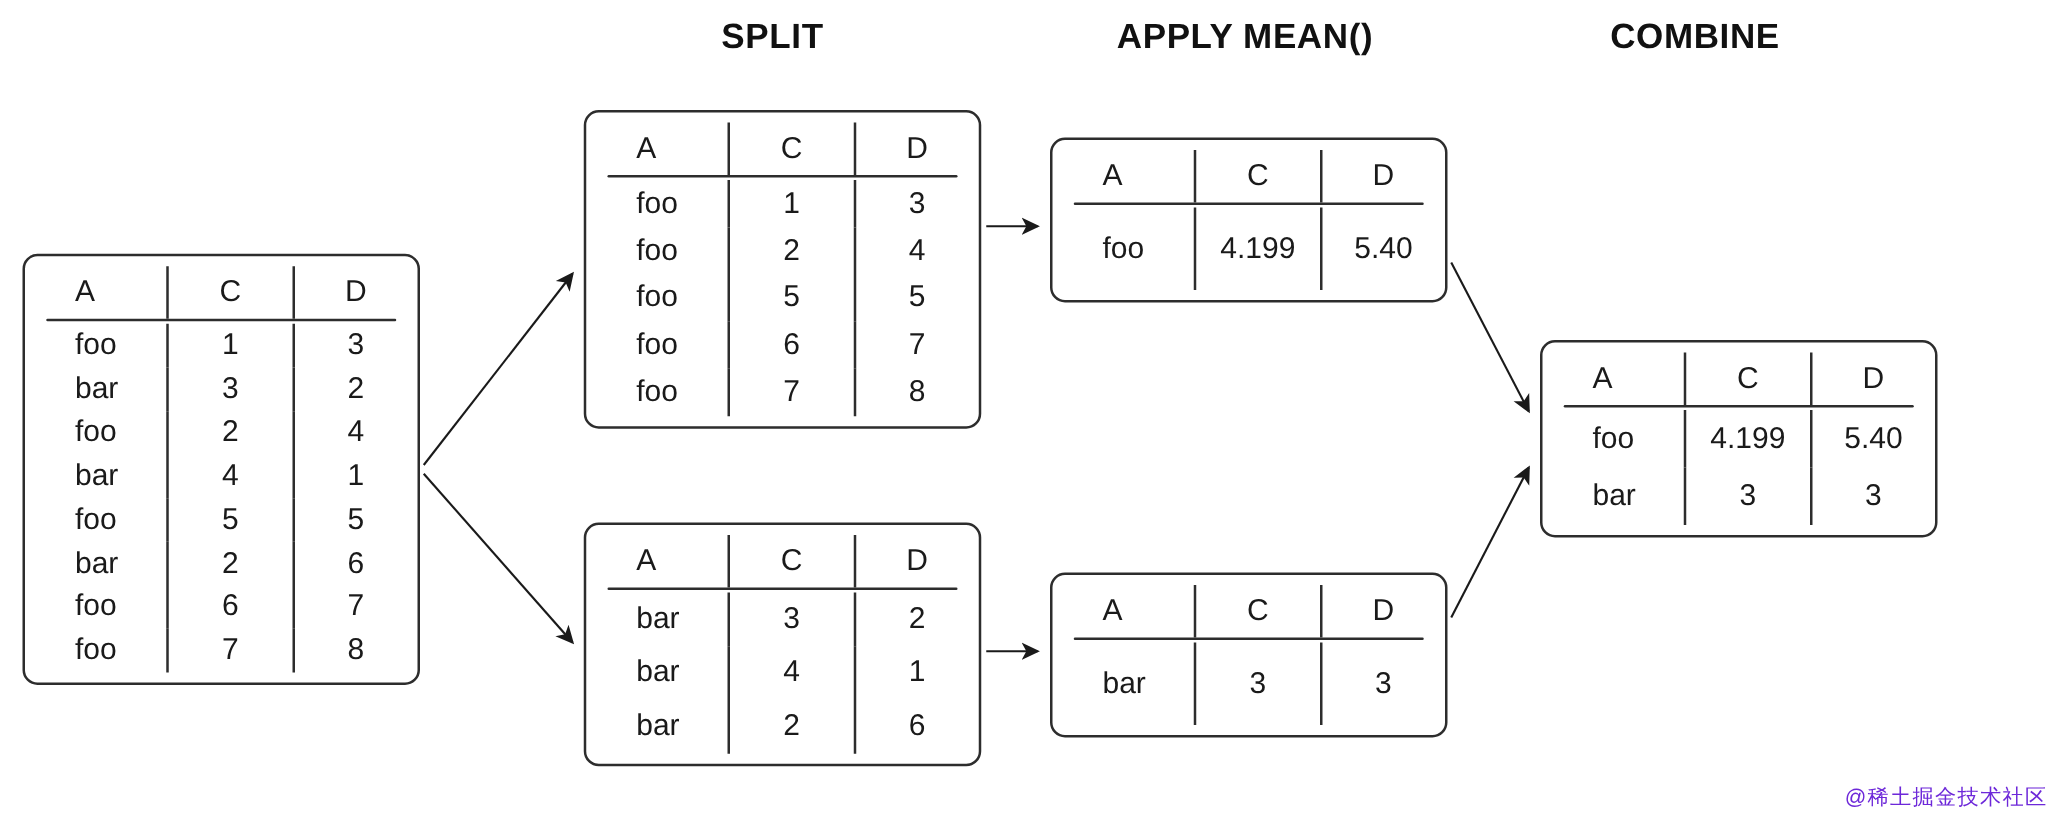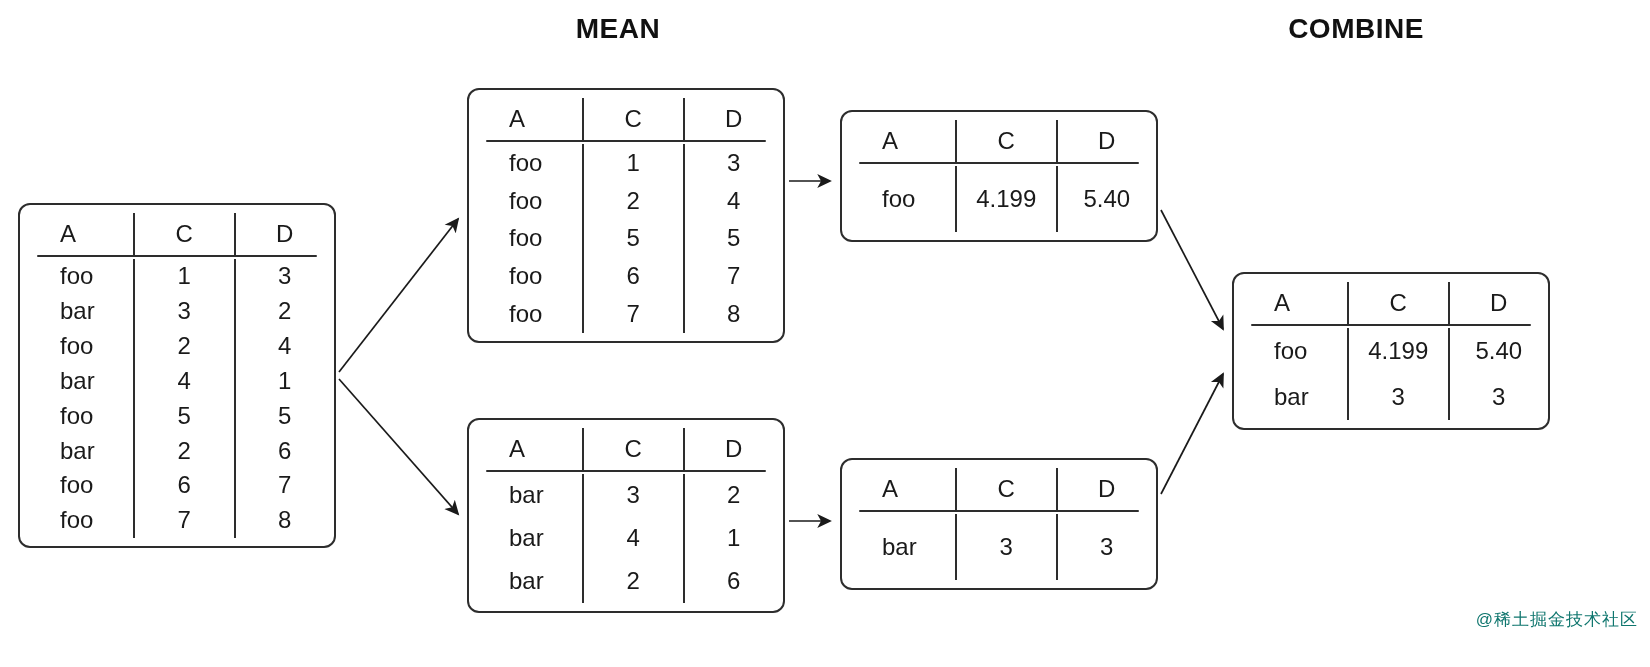--- a/index.html
+++ b/index.html
@@ -82,32 +82,33 @@
 
   #arrow-layer {
     position: absolute;
     left: 0; top: 0;
     width: 1650px; height: 667px;
     pointer-events: none;
   }
   #watermark {
     position: absolute;
     right: 12px;
-    bottom: 36px;
+    bottom: 18px;
     font-size: 17px;
-    color: #0f766e;
+    color: #6d28d9;
     letter-spacing: 1px;
   }
 </style>
 </head>
 <body>
 
 <div id="canvas">
 
-  <div class="stage-title" id="title-split">MEAN</div>
+  <div class="stage-title" id="title-split">SPLIT</div>
+  <div class="stage-title" id="title-apply">APPLY MEAN()</div>
   <div class="stage-title" id="title-combine">COMBINE</div>
 
   <svg id="arrow-layer" viewBox="0 0 1650 667" aria-hidden="true">
     <defs>
       <marker id="arrowhead" viewBox="0 0 12 12" refX="10" refY="6" markerWidth="9" markerHeight="9" orient="auto">
         <path d="M0,0.5 L11.5,6 L0,11.5 L3,6 Z" fill="#1a1a1a"></path>
       </marker>
     </defs>
     <line x1="339" y1="372" x2="458" y2="219" stroke="#1a1a1a" stroke-width="1.7" marker-end="url(#arrowhead)"></line>
     <line x1="339" y1="379" x2="458" y2="514" stroke="#1a1a1a" stroke-width="1.7" marker-end="url(#arrowhead)"></line>

